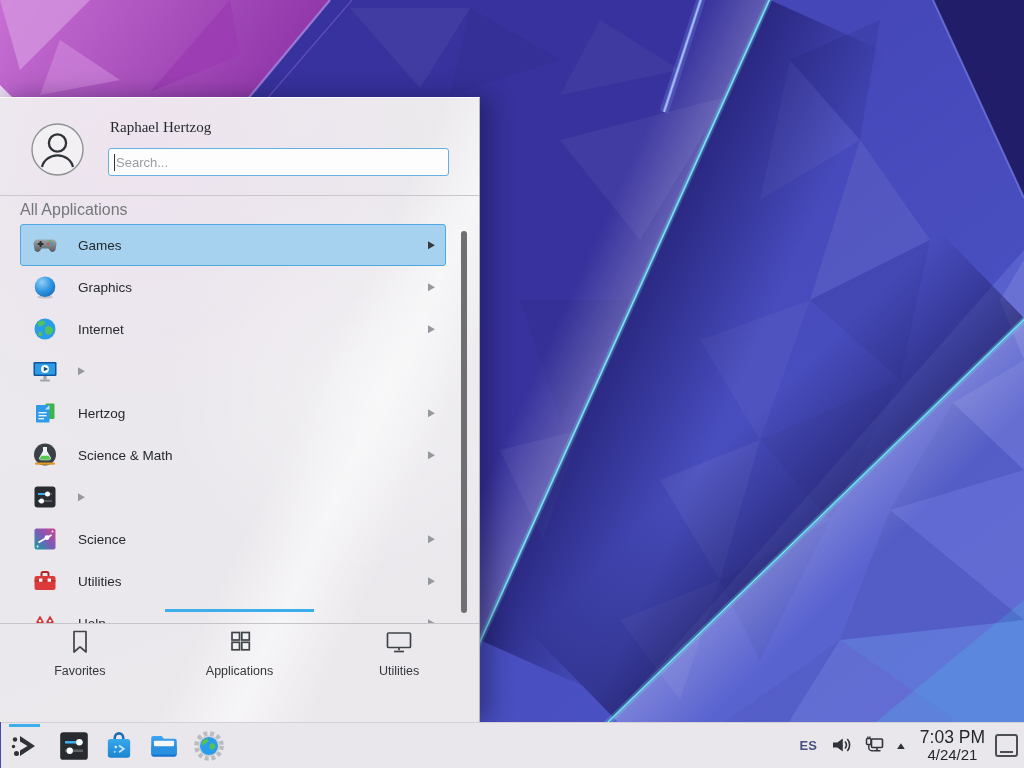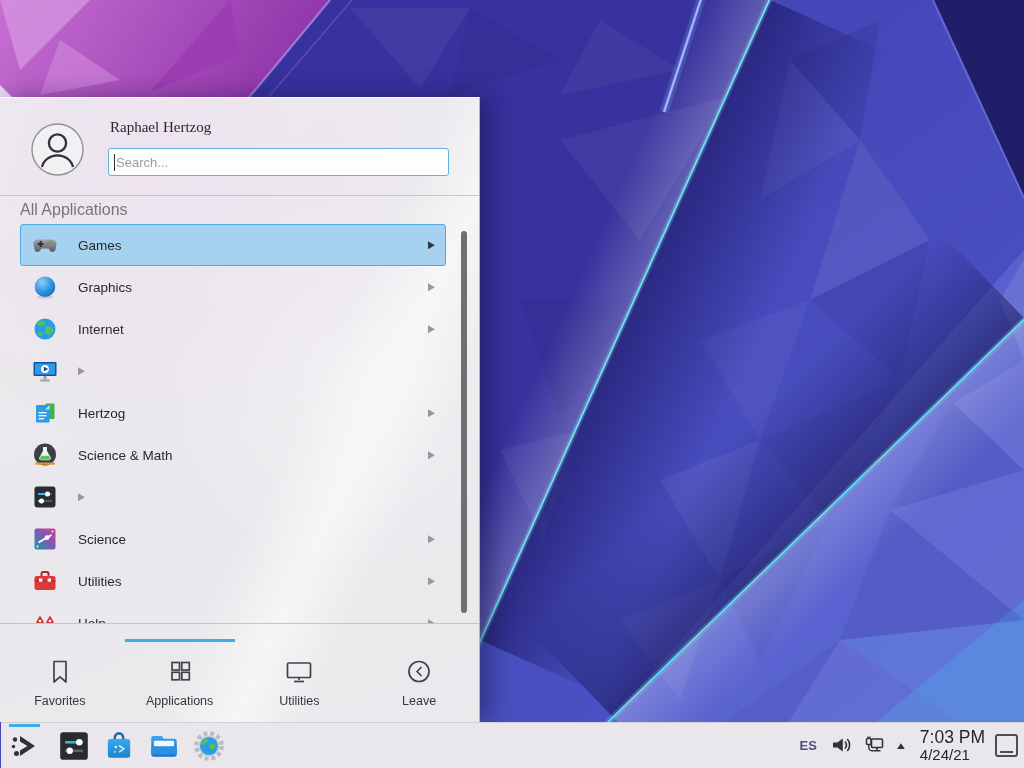--- a/index.html
+++ b/index.html
@@ -42,21 +42,21 @@
   .cat-row.selected { background:#a6d2ef; border-color:#4fa8e1; }
   .cat-icon { width:26px; height:26px; margin-right:20px; flex:none; }
   .cat-icon svg { display:block; width:100%; height:100%; }
   .cat-label { font-size:13.5px; color:#26292c; flex:1; }
   .cat-arrow { font-size:9px; color:#94999e; transform:scaleY(1.15); }
   .cat-row.selected .cat-arrow { color:#363a3e; }
 
   .scrollbar { position:absolute; right:12px; top:133px; width:6px; height:382px; background:#6f6f72; border-radius:3px; }
 
   .tab-sep { position:absolute; left:0; top:525px; width:100%; height:1px; background:#c6c4c8; }
-  .tabbar { position:absolute; left:0; top:526px; width:100%; height:99px; display:flex;align-items:center; }
+  .tabbar { position:absolute; left:0; top:511px; width:100%; height:99px; display:flex; }
   .tab { flex:1; position:relative; display:flex; flex-direction:column; align-items:center; padding-top:19px; }
   .tab-indicator { position:absolute; top:0; left:5px; right:5px; height:3px; background:#3daee9; display:none; }
   .tab.active .tab-indicator { display:block; }
   .tab-icon { width:30px; height:28px; }
   .tab-icon svg { display:block; width:100%; height:100%; }
   .tab-label { margin-top:8px; font-size:12.5px; color:#33373b; }
 
   
   .taskbar {
     position:absolute; left:1px; top:722px; width:1024px; height:46px; z-index:3;
@@ -67,21 +67,21 @@
   .active-line { position:absolute; top:1px; left:8px; width:31px; height:3px; background:#3daee9; }
   .task-icon { width:36px; height:36px; margin-left:9px; flex:none; }
   .task-icon svg, .launcher-btn svg { display:block; width:32px; height:32px; }
   .task-icon svg { width:34px; height:34px; margin:1px; }
 
   .tray { margin-left:auto; display:flex; align-items:center; }
   .kbd-layout { font-size:13px; font-weight:bold; color:#47517f; margin-right:13px; }
   .tray-icon { width:22px; height:22px; margin-right:11px; }
   .tray-icon svg { display:block; width:100%; height:100%; }
   .tray-expand { font-size:10px; color:#2e3236; margin-right:10px; transform:scaleX(1.3); }
-  .clock { text-align:left; color:#25282b; line-height:1.08; margin:0 10px 0 4px; }
+  .clock { text-align:center; color:#25282b; line-height:1.08; margin:0 10px 0 4px; }
   .clock-time { font-size:17.5px; }
   .clock-date { font-size:15px; }
   .show-desktop { width:23px; height:23px; border:2px solid #4b4f54; border-radius:3px; position:relative; margin-right:7px; flex:none; background:transparent; }
   .show-desktop::after { content:""; position:absolute; left:3px; right:3px; bottom:2px; height:2px; background:#4b4f54; }
 </style>
 </head>
 <body>
 
 <div class="wallpaper">
 <svg viewBox="0 0 1024 768" preserveAspectRatio="none">
@@ -389,32 +389,20 @@
           <rect x="3.5" y="5" width="23" height="14.5" rx="1"></rect>
           <path d="M15,19.5 v2.8"></path>
               <path d="M10,23.5 h10"></path>
         </g>
       </svg>
         </span>
       <span class="tab-label">Utilities</span>
     </div>
 
 
-    <div class="tab">
-
-      <span class="tab-icon">
-          <svg viewBox="0 0 30 28">
-        <g fill="none" stroke="#3f4448" stroke-width="1.7" stroke-linejoin="round">
-          <circle cx="15" cy="13.5" r="10"></circle>
-          <path d="M17.5,9 L13,13.5 L17.5,18"></path>
-        </g>
-      </svg>
-        </span>
-      <span class="tab-label">Leave</span>
-    </div>
 
   </div>
 </div>
 
 <div class="taskbar">
 
   <div class="launcher-btn">
     <span class="active-line"></span>
     <svg viewBox="0 0 32 32">
       <path d="M12,6 L27,16 L12,26 L12,20.5 L19.5,16 L12,11.5 Z" fill="#2f3337"></path>

